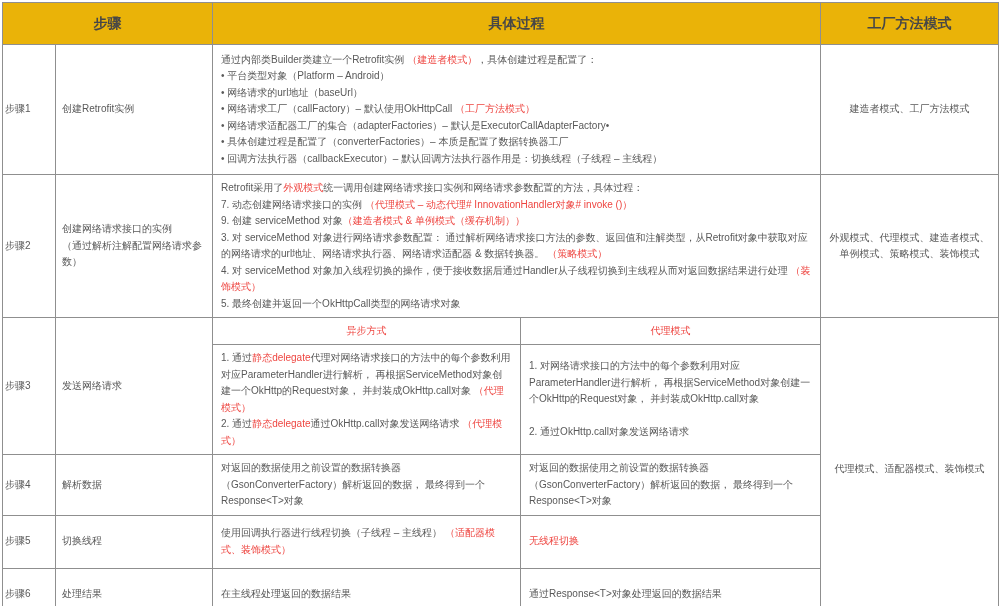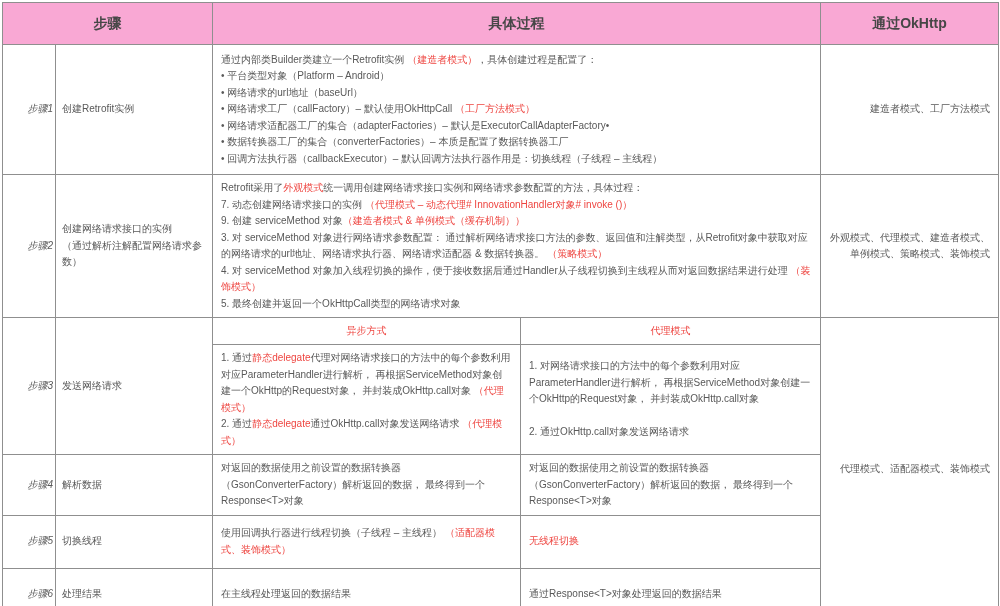--- a/index.html
+++ b/index.html
@@ -27,25 +27,25 @@
     font-size:10px;
     line-height:16.5px;
     word-break:break-word;
     overflow-wrap:anywhere;
   }
   th{
     font-size:14px;
     font-weight:bold;
     color:#474747;
     text-align:center;
-    background:#f9a8d4;
+    background:#eab308;
   }
-  .c-step{text-align:right;padding:12px 2px;font-style:italic;}
+  .c-step{text-align:left;padding:12px 2px;}
   .c-name{padding:4px 6px;}
-  .c-pattern{text-align:right;padding:4px 8px;}
+  .c-pattern{text-align:center;padding:4px 8px;}
   .c-subhead{text-align:center;color:var(--red);padding:3px 8px;}
   .c-content{text-align:left;vertical-align:middle;}
   .red{color:var(--red);}
   .line{min-height:16.5px;}
   tr.r-header{height:42px;}
   tr.r1{height:130px;}
   tr.r2{height:140px;}
   tr.r-sub{height:27px;}
   tr.r3{height:97px;}
   tr.r4{height:55px;}
@@ -62,33 +62,33 @@
       <col style="width:157px">
       <col style="width:308px">
       <col style="width:300px">
       <col style="width:178px">
     </colgroup>
 
     <tbody>
         <tr class="r-header">
       <th colspan="2">步骤</th>
       <th colspan="2">具体过程</th>
-      <th>通过OkHttp</th>
+      <th>工厂方法模式</th>
     </tr>
 
     <tr class="r1">
       <td class="c-step">步骤1</td>
       <td class="c-name">创建Retrofit实例</td>
       <td class="c-content" colspan="2">
             <div class="line"><span>通过内部类Builder类建立一个Retrofit实例 </span><span class="red">（建造者模式）</span><span>，具体创建过程是配置了：</span></div>
             <div class="line"><span>• 平台类型对象（Platform – Android）</span></div>
             <div class="line"><span>• 网络请求的url地址（baseUrl）</span></div>
             <div class="line"><span>• 网络请求工厂（callFactory）– 默认使用OkHttpCall </span><span class="red">（工厂方法模式）</span></div>
             <div class="line"><span>• 网络请求适配器工厂的集合（adapterFactories）–  默认是ExecutorCallAdapterFactory•</span></div>
-            <div class="line"><span>• 数据转换器工厂的集合（converterFactories）– 本质是配置了数据转换器工厂</span></div>
+            <div class="line"><span>• 具体创建过程是配置了（converterFactories）– 本质是配置了数据转换器工厂</span></div>
             <div class="line"><span>• 回调方法执行器（callbackExecutor）– 默认回调方法执行器作用是：切换线程（子线程 – 主线程）</span></div>
           </td>
       <td class="c-pattern">建造者模式、工厂方法模式</td>
     </tr>
 
     <tr class="r2">
       <td class="c-step">步骤2</td>
       <td class="c-name">
             <div class="line"><span>创建网络请求接口的实例</span></div>
             <div class="line"><span>（通过解析注解配置网络请求参数）</span></div>

